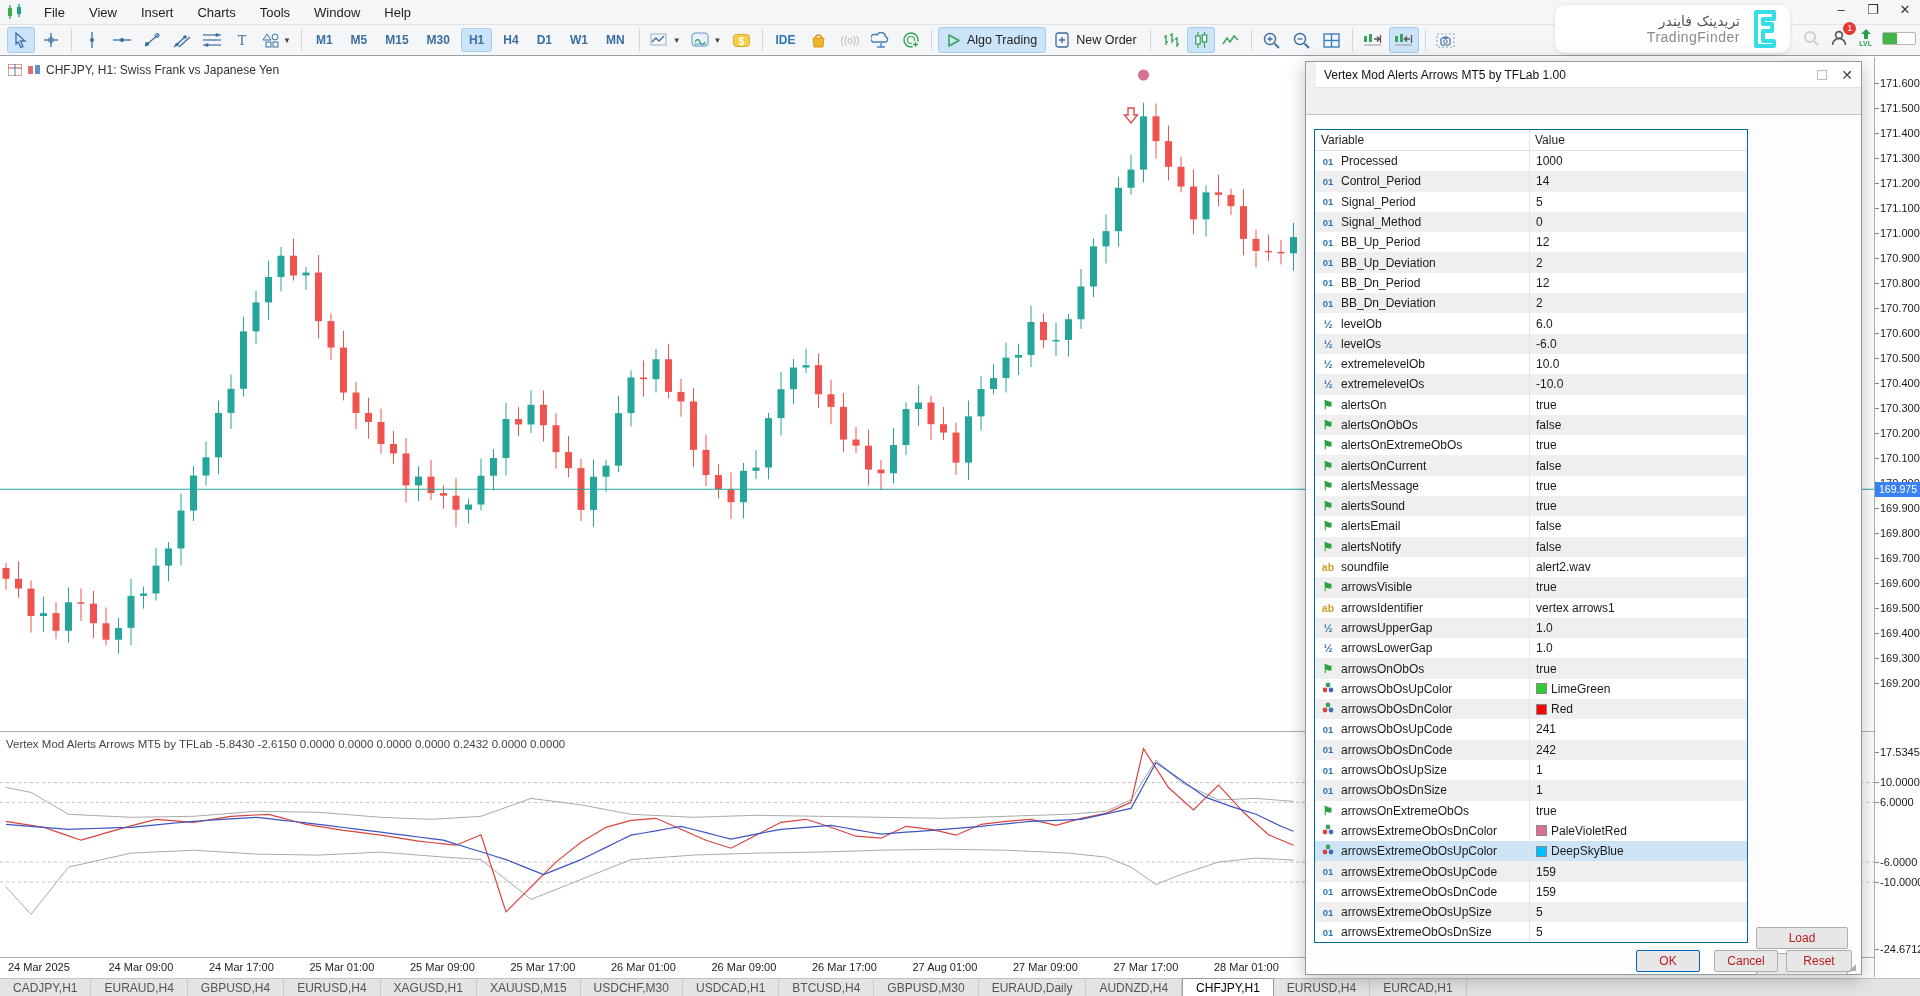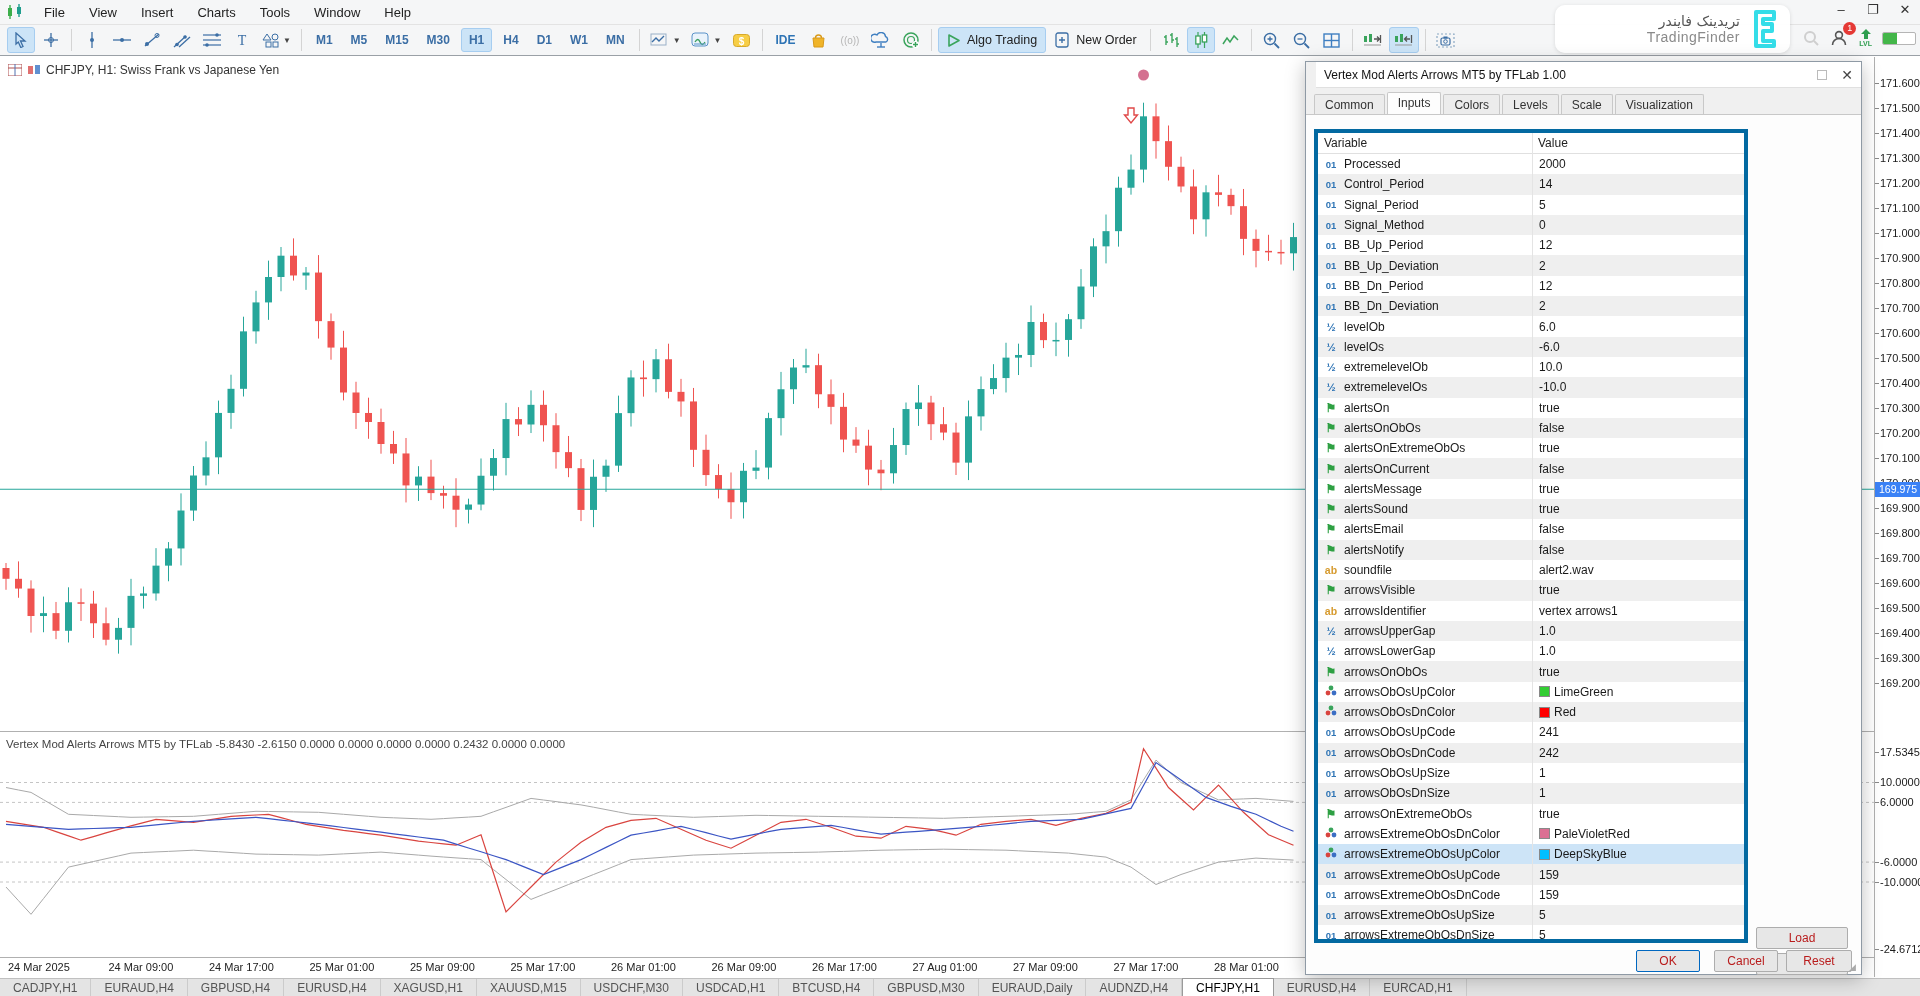--- a/index.html
+++ b/index.html
@@ -60,21 +60,21 @@
   
   .dialog { position:absolute; left:1305px; top:61px; width:557px; height:914px; background:#f0f0f0; border:1px solid #8f9aa5; box-shadow:0 4px 18px rgba(0,0,0,0.25); z-index:50; }
   .dlg-title { height:26px; background:#fff; display:flex; align-items:center; padding:0 8px; font-size:12px; color:#111; border-bottom:1px solid #e0e0e0;margin-left:10px; }
   .dlg-title-btns { margin-left:auto; display:flex; gap:14px; align-items:center; color:#444; }
   .dlg-sq { width:10px; height:10px; border:1px solid #bbb; }
   .dlg-x { font-size:14px; }
   .dlg-tabs { position:absolute; left:8px; top:32px; display:flex; font-size:12px; }
   .dlg-tab { padding:3px 10px; border:1px solid #c8c8c8; border-bottom:none; background:#ececec; color:#333; margin-right:2px; border-radius:2px 2px 0 0; }
   .dlg-tab.active { background:#fdfdfd; position:relative; top:-2px; padding-bottom:5px; }
   .dlg-page { position:absolute; left:0; top:52px; width:555px; height:860px; background:#fdfdfd; border-top:1px solid #c8c8c8; }
-  .grid { position:absolute; left:8px; top:14px; width:434px; height:814px; background:#fff; border:4px solid #0369a1; overflow:hidden; }
+  .grid { position:absolute; left:8px; top:14px; width:434px; height:814px; background:#fff; border:1px solid #0369a1; overflow:hidden; }
   .grid-col-sep { position:absolute; left:214px; top:0; width:1px; height:814px; background:#e4e4e4; }
   .grid-header { height:21px; display:flex; border-bottom:1px solid #e0e0e0; background:#fff; color:#222; }
   .gh-cell { padding:3px 6px; font-size:12px; }
   .gh-var { width:214px; }
   .grid-row { height:20.3px; display:flex; align-items:center; font-size:12px; }
   .grid-row.even { background:#efefef; }
   .grid-row.selected { background:#cde4f7; }
   .gr-var { width:214px; display:flex; align-items:center; padding-left:5px; gap:5px; overflow:hidden; white-space:nowrap; }
   .gr-val { flex:1; padding-left:7px; display:flex; align-items:center; gap:4px; white-space:nowrap; }
   .ticon { width:16px; display:inline-block; text-align:center; font-weight:bold; }
@@ -690,42 +690,34 @@
   </div>
 
   <div class="dialog">
     <div class="dlg-title">
       <span>Vertex Mod Alerts Arrows MT5 by TFLab 1.00</span>
       <div class="dlg-title-btns">
         <div class="dlg-sq"></div>
         <div class="dlg-x">✕</div>
       </div>
     </div>
-    <div class="dlg-tabs" id="dlg-tabs">
-        <div class="dlg-tab">Common</div>
-        <div class="dlg-tab active">Inputs</div>
-        <div class="dlg-tab">Colors</div>
-        <div class="dlg-tab">Levels</div>
-        <div class="dlg-tab">Scale</div>
-        <div class="dlg-tab">Visualization</div>
-      </div>
     <div class="dlg-page">
       <div class="grid">
         <div class="grid-header">
           <div class="gh-cell gh-var">Variable</div>
           <div class="gh-cell">Value</div>
         </div>
         <div id="grid-rows">
             <div class="grid-row odd">
               <div class="gr-var">
                 <span class="ticon int">01</span>
                 <span>Processed</span>
               </div>
               <div class="gr-val">
-                <span>2000</span>
+                <span>1000</span>
               </div>
             </div>
             <div class="grid-row even">
               <div class="gr-var">
                 <span class="ticon int">01</span>
                 <span>Control_Period</span>
               </div>
               <div class="gr-val">
                 <span>14</span>
               </div>

